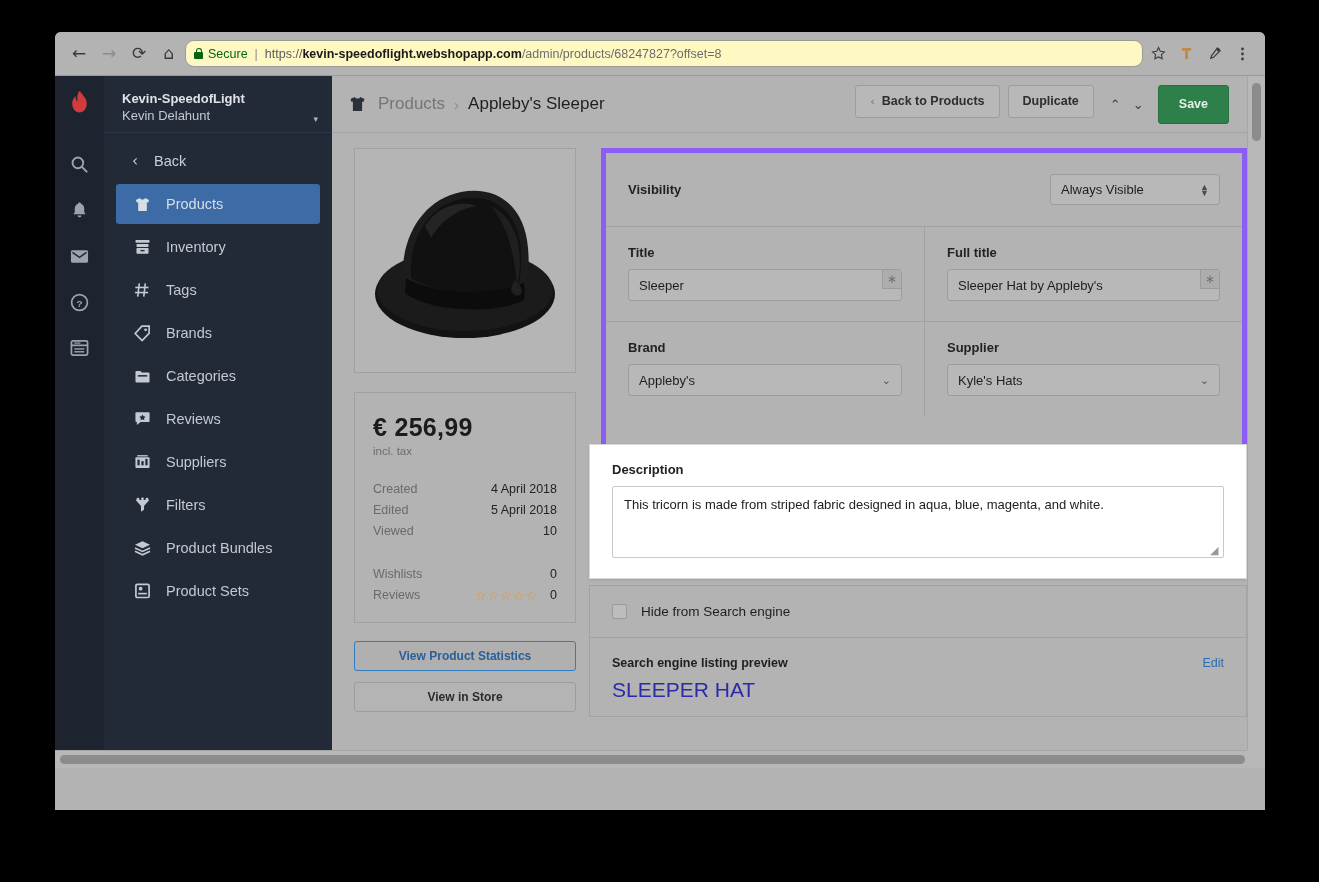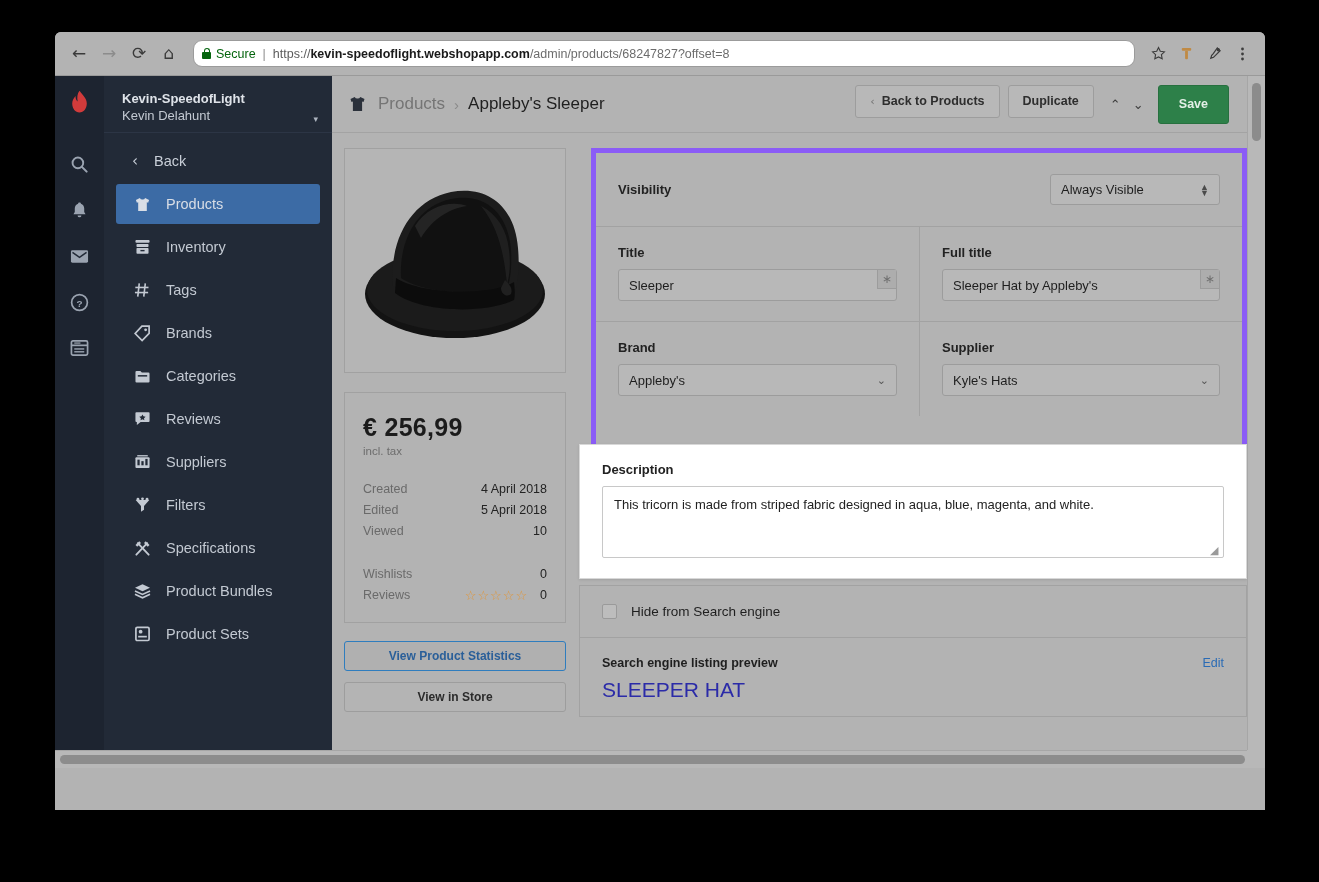--- a/index.html
+++ b/index.html
@@ -90,22 +90,22 @@
     border-bottom: 1px solid #9a9a9a;
   }
   .navbtn {
     width: 28px; height: 28px;
     display: flex; align-items: center; justify-content: center;
     color: #3a3a3a; font-size: 17px; line-height: 1;
     font-family: "DejaVu Sans", sans-serif;
   }
   .navbtn.disabled { color: #8c8c8c; }
   #urlbar {
-    flex: 1 1 auto; height: 27px; margin: 0 8px;
-    background: #ffffff;
+    flex: 1 1 auto; height: 27px; margin: 0 0;
+    background: #fef9c3;
     border: 1px solid #9b9b9b;
     border-radius: 9px;
     display: flex; align-items: center;
     padding: 0 8px;
     font-size: 12.5px;
     overflow: hidden;
   }
   .lock { width: 9px; height: 11px; position: relative; margin-right: 5px; flex:0 0 auto;}
   .lock-body { position:absolute; bottom:0; width:9px; height:7px; background:#05650e; border-radius:1px;}
   .lock-shackle { position:absolute; top:0; left:1.5px; width:6px; height:6px;
@@ -223,21 +223,21 @@
 
   #page-body {
     position: absolute; left: 0; right: 0; top: 57px; bottom: 0;
     overflow: hidden;
     padding: 15px 0 0 12px;
     display: flex;
     gap: 13px;
   }
 
   
-  #left-col { width: 222px; flex: 0 0 auto; }
+  #left-col { width: 222px; flex: 0 0 auto; margin-left: 10px; }
   .card { background: #b3b3b3; border: 1px solid #a1a1a1; }
   #product-image-card {
     height: 225px; display: flex; align-items: center; justify-content: center;
     background: #b5b5b5; margin-bottom: 19px;
   }
   .hat-svg { display: block; }
 
   #stats-card { padding: 20px 18px 16px; margin-bottom: 18px; }
   .price { font-size: 25px; color: #1b1b1b; font-weight: bold; letter-spacing: .3px; }
   .price-sub { font-size: 11.5px; color: #6d6d6d; margin-top: 3px; }
@@ -550,33 +550,20 @@
           <svg width="17" height="17" viewBox="0 0 18 18">
               <path d="M1.8 3.2h14.4L10.6 9.4v4.2L7.4 15.6V9.4z" fill="#c3c9d2"></path>
               <circle cx="4.2" cy="2.4" r="1.5" fill="#c3c9d2"></circle>
               <circle cx="9" cy="1.9" r="1.5" fill="#c3c9d2"></circle>
               <circle cx="13.8" cy="2.4" r="1.5" fill="#c3c9d2"></circle>
             </svg>
         </span>
         <span>Filters</span>
       </div>
 
-      <div class="nav-item">
-        <span class="ic">
-          <svg width="17" height="17" viewBox="0 0 18 18">
-              <g stroke="#c3c9d2" stroke-width="2" stroke-linecap="round">
-                <line x1="2.5" y1="15.5" x2="14" y2="3.4"></line>
-                <line x1="15.5" y1="15.5" x2="4" y2="3.4"></line>
-              </g>
-              <path d="M12.4 1.4l4 4-1.8 1.8-4-4z" fill="#c3c9d2"></path>
-              <path d="M5.6 1.4l-4 4 1.8 1.8 4-4z" fill="#c3c9d2"></path>
-            </svg>
-        </span>
-        <span>Specifications</span>
-      </div>
 
       <div class="nav-item">
         <span class="ic">
           <svg width="17" height="16" viewBox="0 0 18 17">
               <path d="M9 1.2L17 5 9 8.8 1 5z" fill="#c3c9d2"></path>
               <path d="M1 8.4l8 3.8 8-3.8" fill="none" stroke="#c3c9d2" stroke-width="1.7"></path>
               <path d="M1 11.9l8 3.8 8-3.8" fill="none" stroke="#c3c9d2" stroke-width="1.7"></path>
             </svg>
         </span>
         <span>Product Bundles</span>

